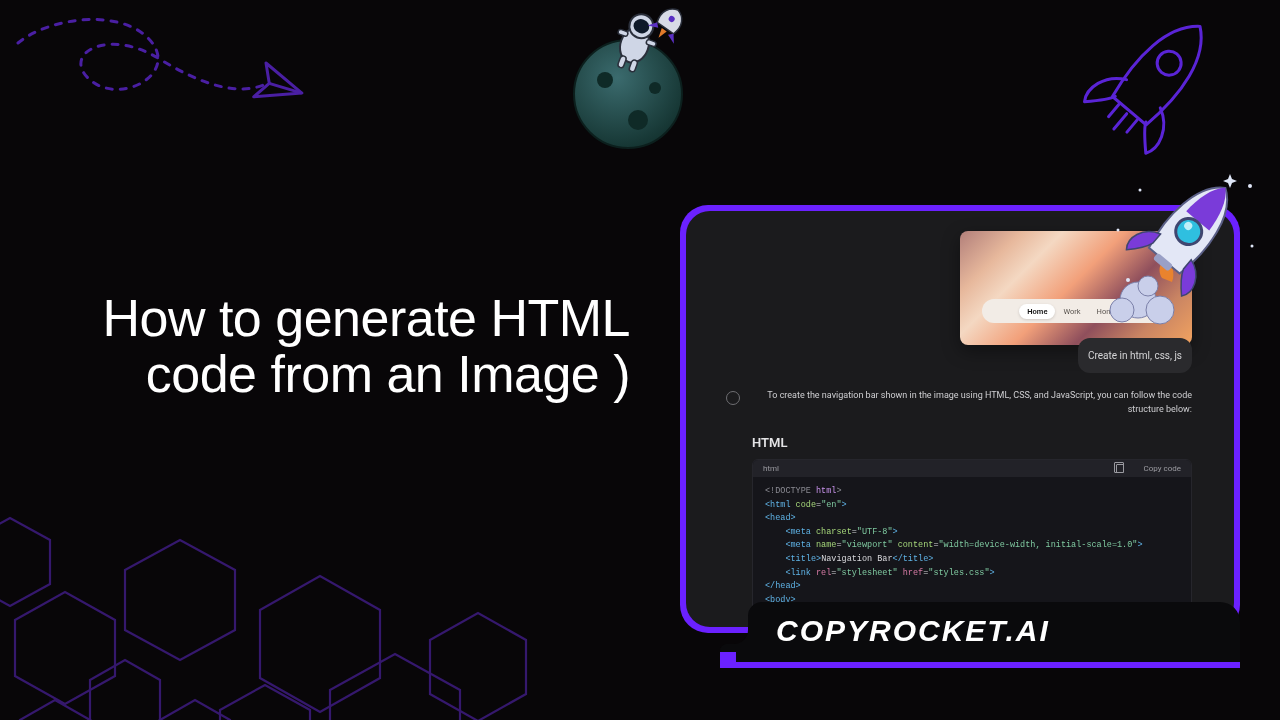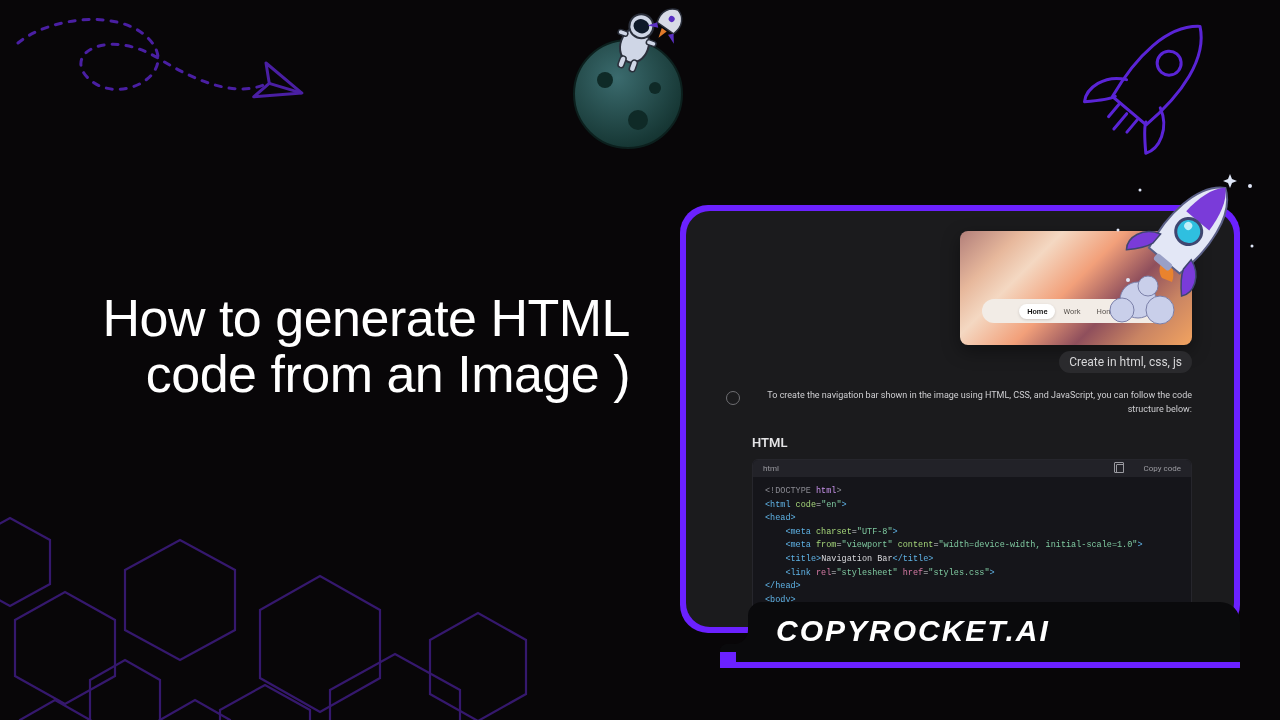--- a/index.html
+++ b/index.html
@@ -126,26 +126,26 @@
   }
   .nav-item.active {
     background: #ffffff;
     color: #111;
     font-weight: 600;
     box-shadow: 0 1px 3px rgba(0,0,0,0.15);
   }
 
   .user-prompt-pill {
     position: absolute;
-    top: 140px;
+    top: 127px;
     right: 42px;
     background: #2a2a2d;
     color: #d6d6d8;
-    font-size: 12px;
-    padding: 4px 10px;
+    font-size: 10px;
+    padding: 12px 10px;
     border-radius: 12px;
   }
 
   .assistant-row {
     position: absolute;
     top: 178px;
     left: 40px;
     right: 42px;
     display: flex;
     gap: 12px;
@@ -391,21 +391,21 @@
         <span>html</span>
         <span class="copy-btn">
           <span class="copy-icon"></span>
           <span>Copy code</span>
         </span>
       </div>
       <pre class="code" id="code"><span class="tok-doctype">&lt;!DOCTYPE </span><span class="tok-kw">html</span><span class="tok-doctype">&gt;</span>
 <span class="tok-tag">&lt;</span><span class="tok-tag">html</span><span class="tok-attr"> code</span><span class="tok-text">=</span><span class="tok-str">"en"</span><span class="tok-tag">&gt;</span>
 <span class="tok-tag">&lt;</span><span class="tok-tag">head</span><span class="tok-tag">&gt;</span>
     <span class="tok-tag">&lt;</span><span class="tok-tag">meta</span><span class="tok-attr"> charset</span><span class="tok-text">=</span><span class="tok-str">"UTF-8"</span><span class="tok-tag">&gt;</span>
-    <span class="tok-tag">&lt;</span><span class="tok-tag">meta</span><span class="tok-attr"> from</span><span class="tok-text">=</span><span class="tok-str">"viewport"</span><span class="tok-attr"> content</span><span class="tok-text">=</span><span class="tok-str">"width=device-width, initial-scale=1.0"</span><span class="tok-tag">&gt;</span>
+    <span class="tok-tag">&lt;</span><span class="tok-tag">meta</span><span class="tok-attr"> name</span><span class="tok-text">=</span><span class="tok-str">"viewport"</span><span class="tok-attr"> content</span><span class="tok-text">=</span><span class="tok-str">"width=device-width, initial-scale=1.0"</span><span class="tok-tag">&gt;</span>
     <span class="tok-tag">&lt;</span><span class="tok-tag">title</span><span class="tok-tag">&gt;</span><span class="tok-text">Navigation Bar</span><span class="tok-tag">&lt;/</span><span class="tok-tag">title</span><span class="tok-tag">&gt;</span>
     <span class="tok-tag">&lt;</span><span class="tok-tag">link</span><span class="tok-attr2"> rel</span><span class="tok-text">=</span><span class="tok-str">"stylesheet"</span><span class="tok-attr2"> href</span><span class="tok-text">=</span><span class="tok-str">"styles.css"</span><span class="tok-tag">&gt;</span>
 <span class="tok-tag">&lt;/</span><span class="tok-tag">head</span><span class="tok-tag">&gt;</span>
 <span class="tok-tag">&lt;</span><span class="tok-tag">body</span><span class="tok-tag">&gt;</span>
 </pre>
     </div>
 
   </div>
 </div>
 

